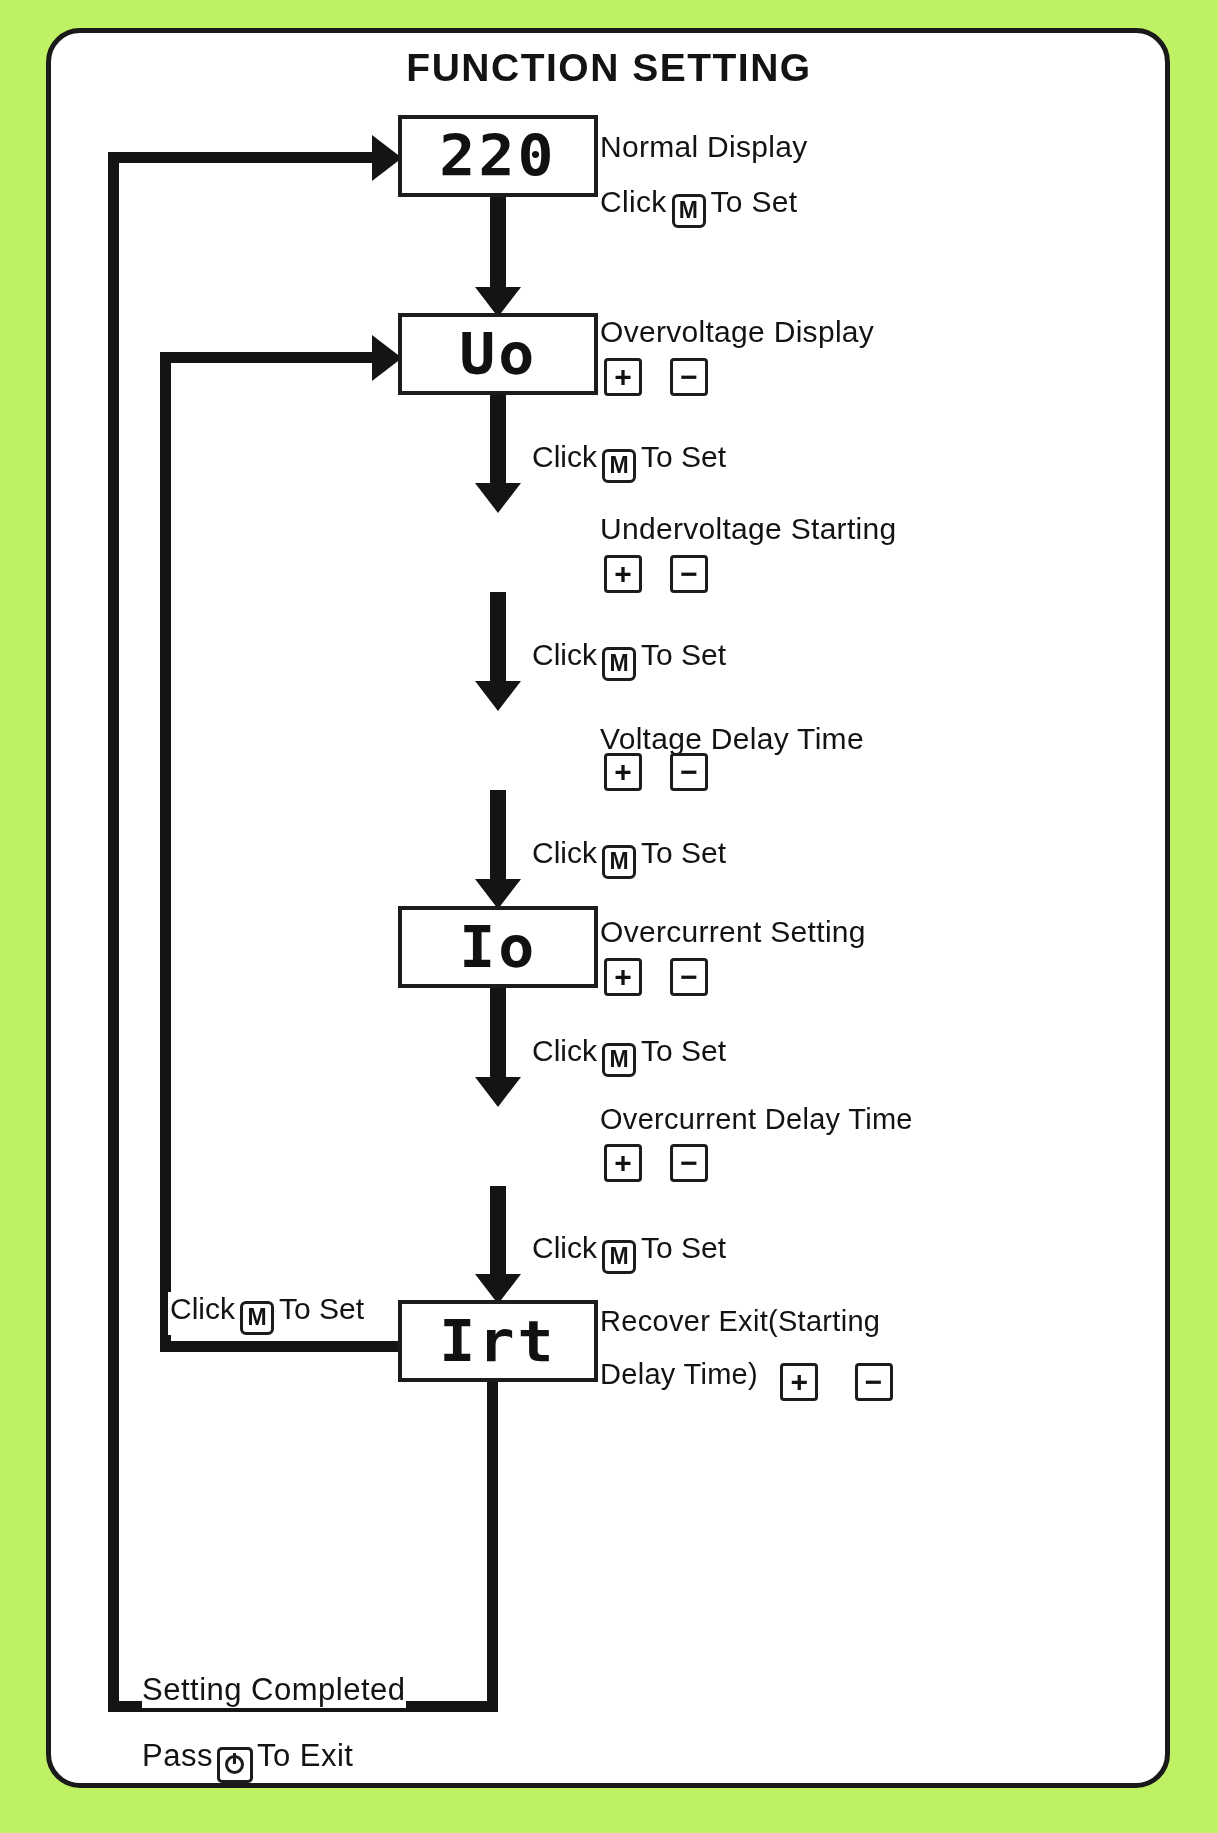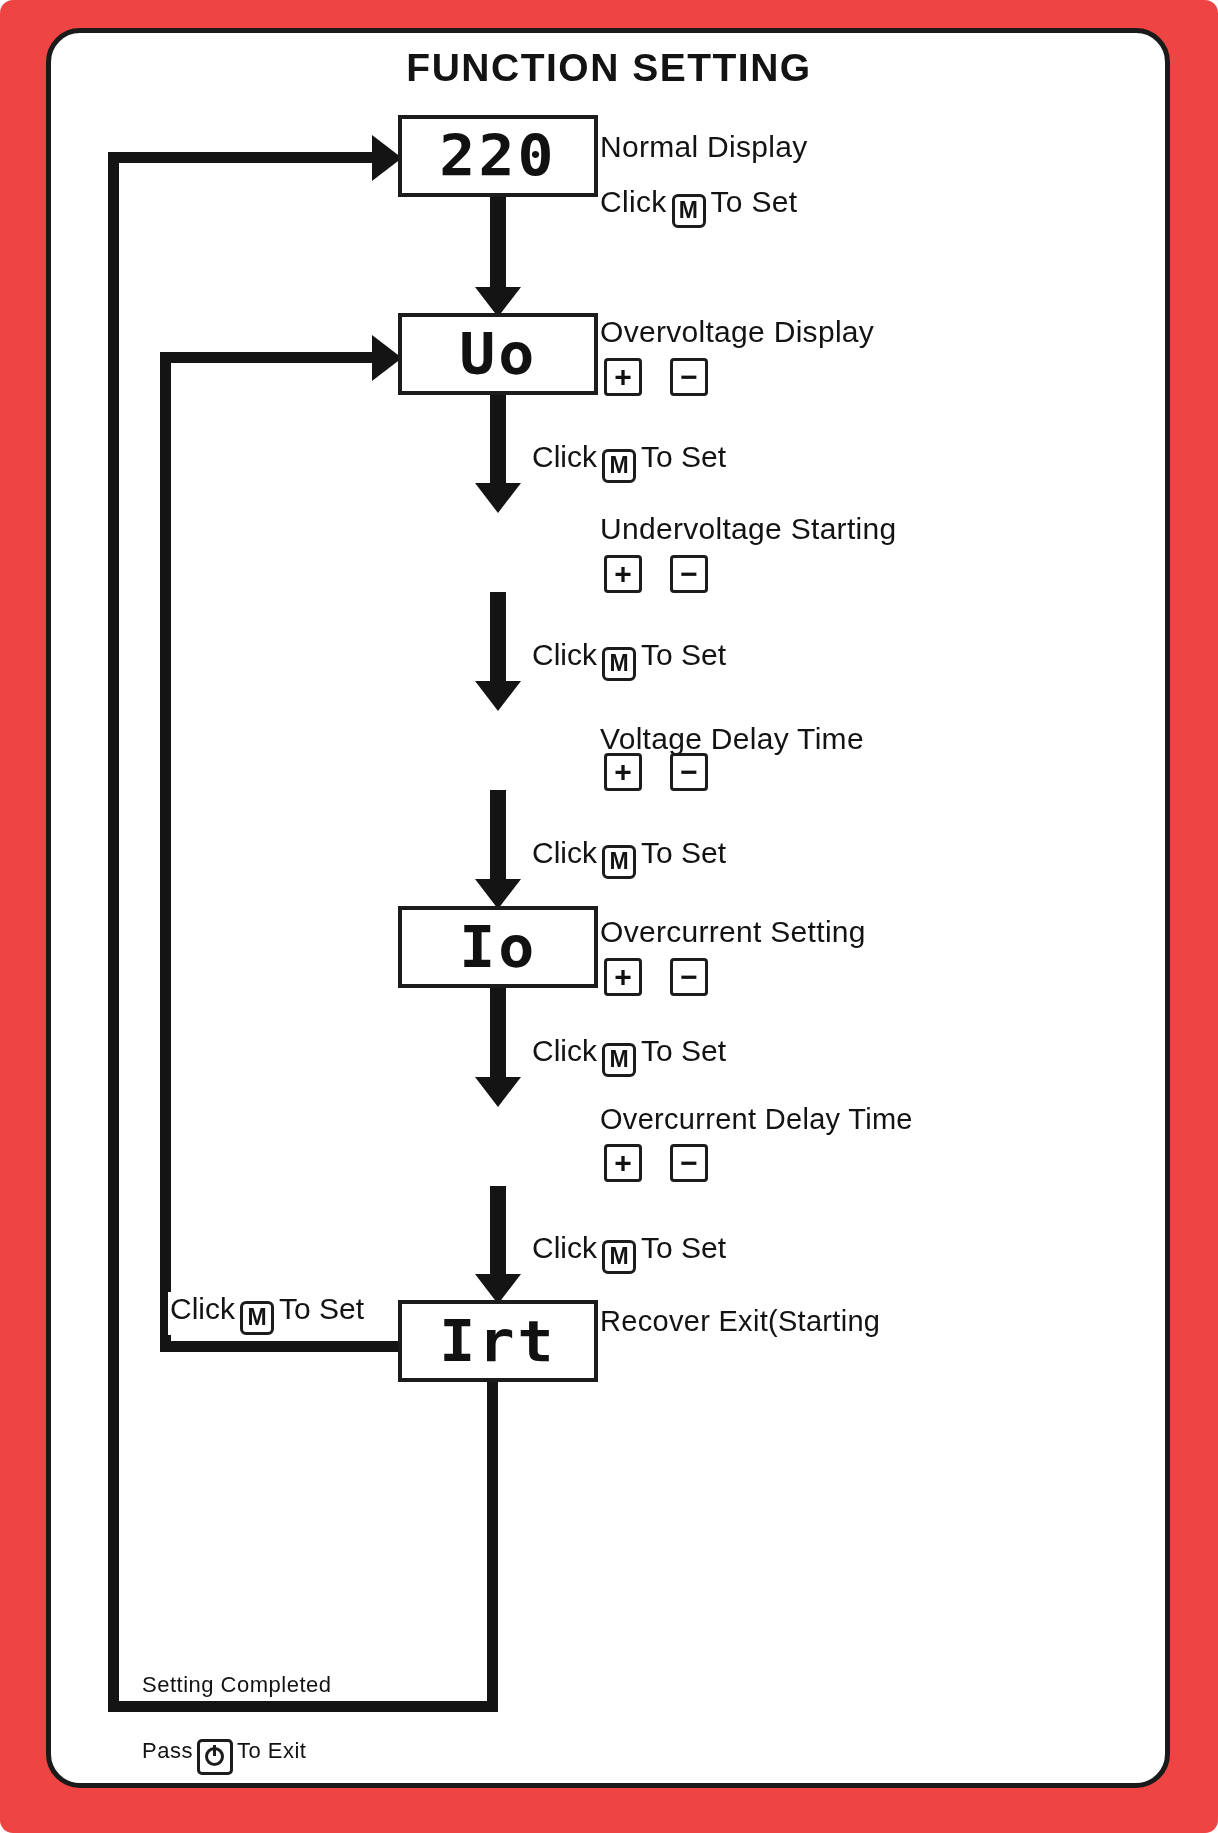--- a/index.html
+++ b/index.html
@@ -3,21 +3,21 @@
 <meta charset="utf-8">
 <style>
   html,body{margin:0;padding:0;background:#ffffff;}
   body{
     width:1218px;height:1833px;
     font-family:"Liberation Sans","DejaVu Sans",sans-serif;
     color:#111;
     position:relative;
     overflow:hidden;
   }
-  .page{position:absolute;inset:0;background:#ef4444;border-radius:13px;}
+  .page{position:absolute;inset:0;background:#bef264;}
 
   
   .frame{
     position:absolute;
     left:46px;top:28px;
     width:1124px;height:1760px;
     border:5px solid #1a1a1a;
     border-radius:34px;
     box-sizing:border-box;
     background:#fff;
@@ -153,21 +153,21 @@
     font-size:30px;
     color:#131313;
     white-space:nowrap;
     z-index:7;
     background:#fff;
     padding:0 2px;
   }
 
   .bottomtxt{
     position:absolute;
-    font-size:22px;
+    font-size:31px;
     color:#131313;
     white-space:nowrap;
     letter-spacing:0.5px;
     z-index:7;
     background:#fff;
   }
 </style>
 </head>
 <body>
 
@@ -264,20 +264,25 @@
   </div>
 
   <div class="click" style="left:168px;top:1292px;">
     <span>Click</span><span class="key">M</span><span>To Set</span>
   </div>
 
   <div class="lcd" style="left:398px;top:1300px;">
     <span class="segtext">Irt</span>
   </div>
   <div class="lbl sm" style="left:600px;top:1305px;">Recover  Exit(Starting</div>
+  <div class="lbl sm" style="left:600px;top:1358px;">
+    <span>Delay Time)</span>
+    <span class="key pm" style="margin-left:14px;">+</span>
+    <span class="key pm" style="margin-left:28px;">−</span>
+  </div>
 
   <div class="line-v" style="left:487px;top:1382px;height:325px;"></div>
 
   <div class="bottomtxt" style="left:142px;top:1672px;">Setting  Completed</div>
   <div class="bottomtxt" style="left:142px;top:1738px;">
     <span>Pass</span><span class="key pwr">
         <span class="ring"></span>
       </span><span>To Exit</span>
   </div>
 </div>

